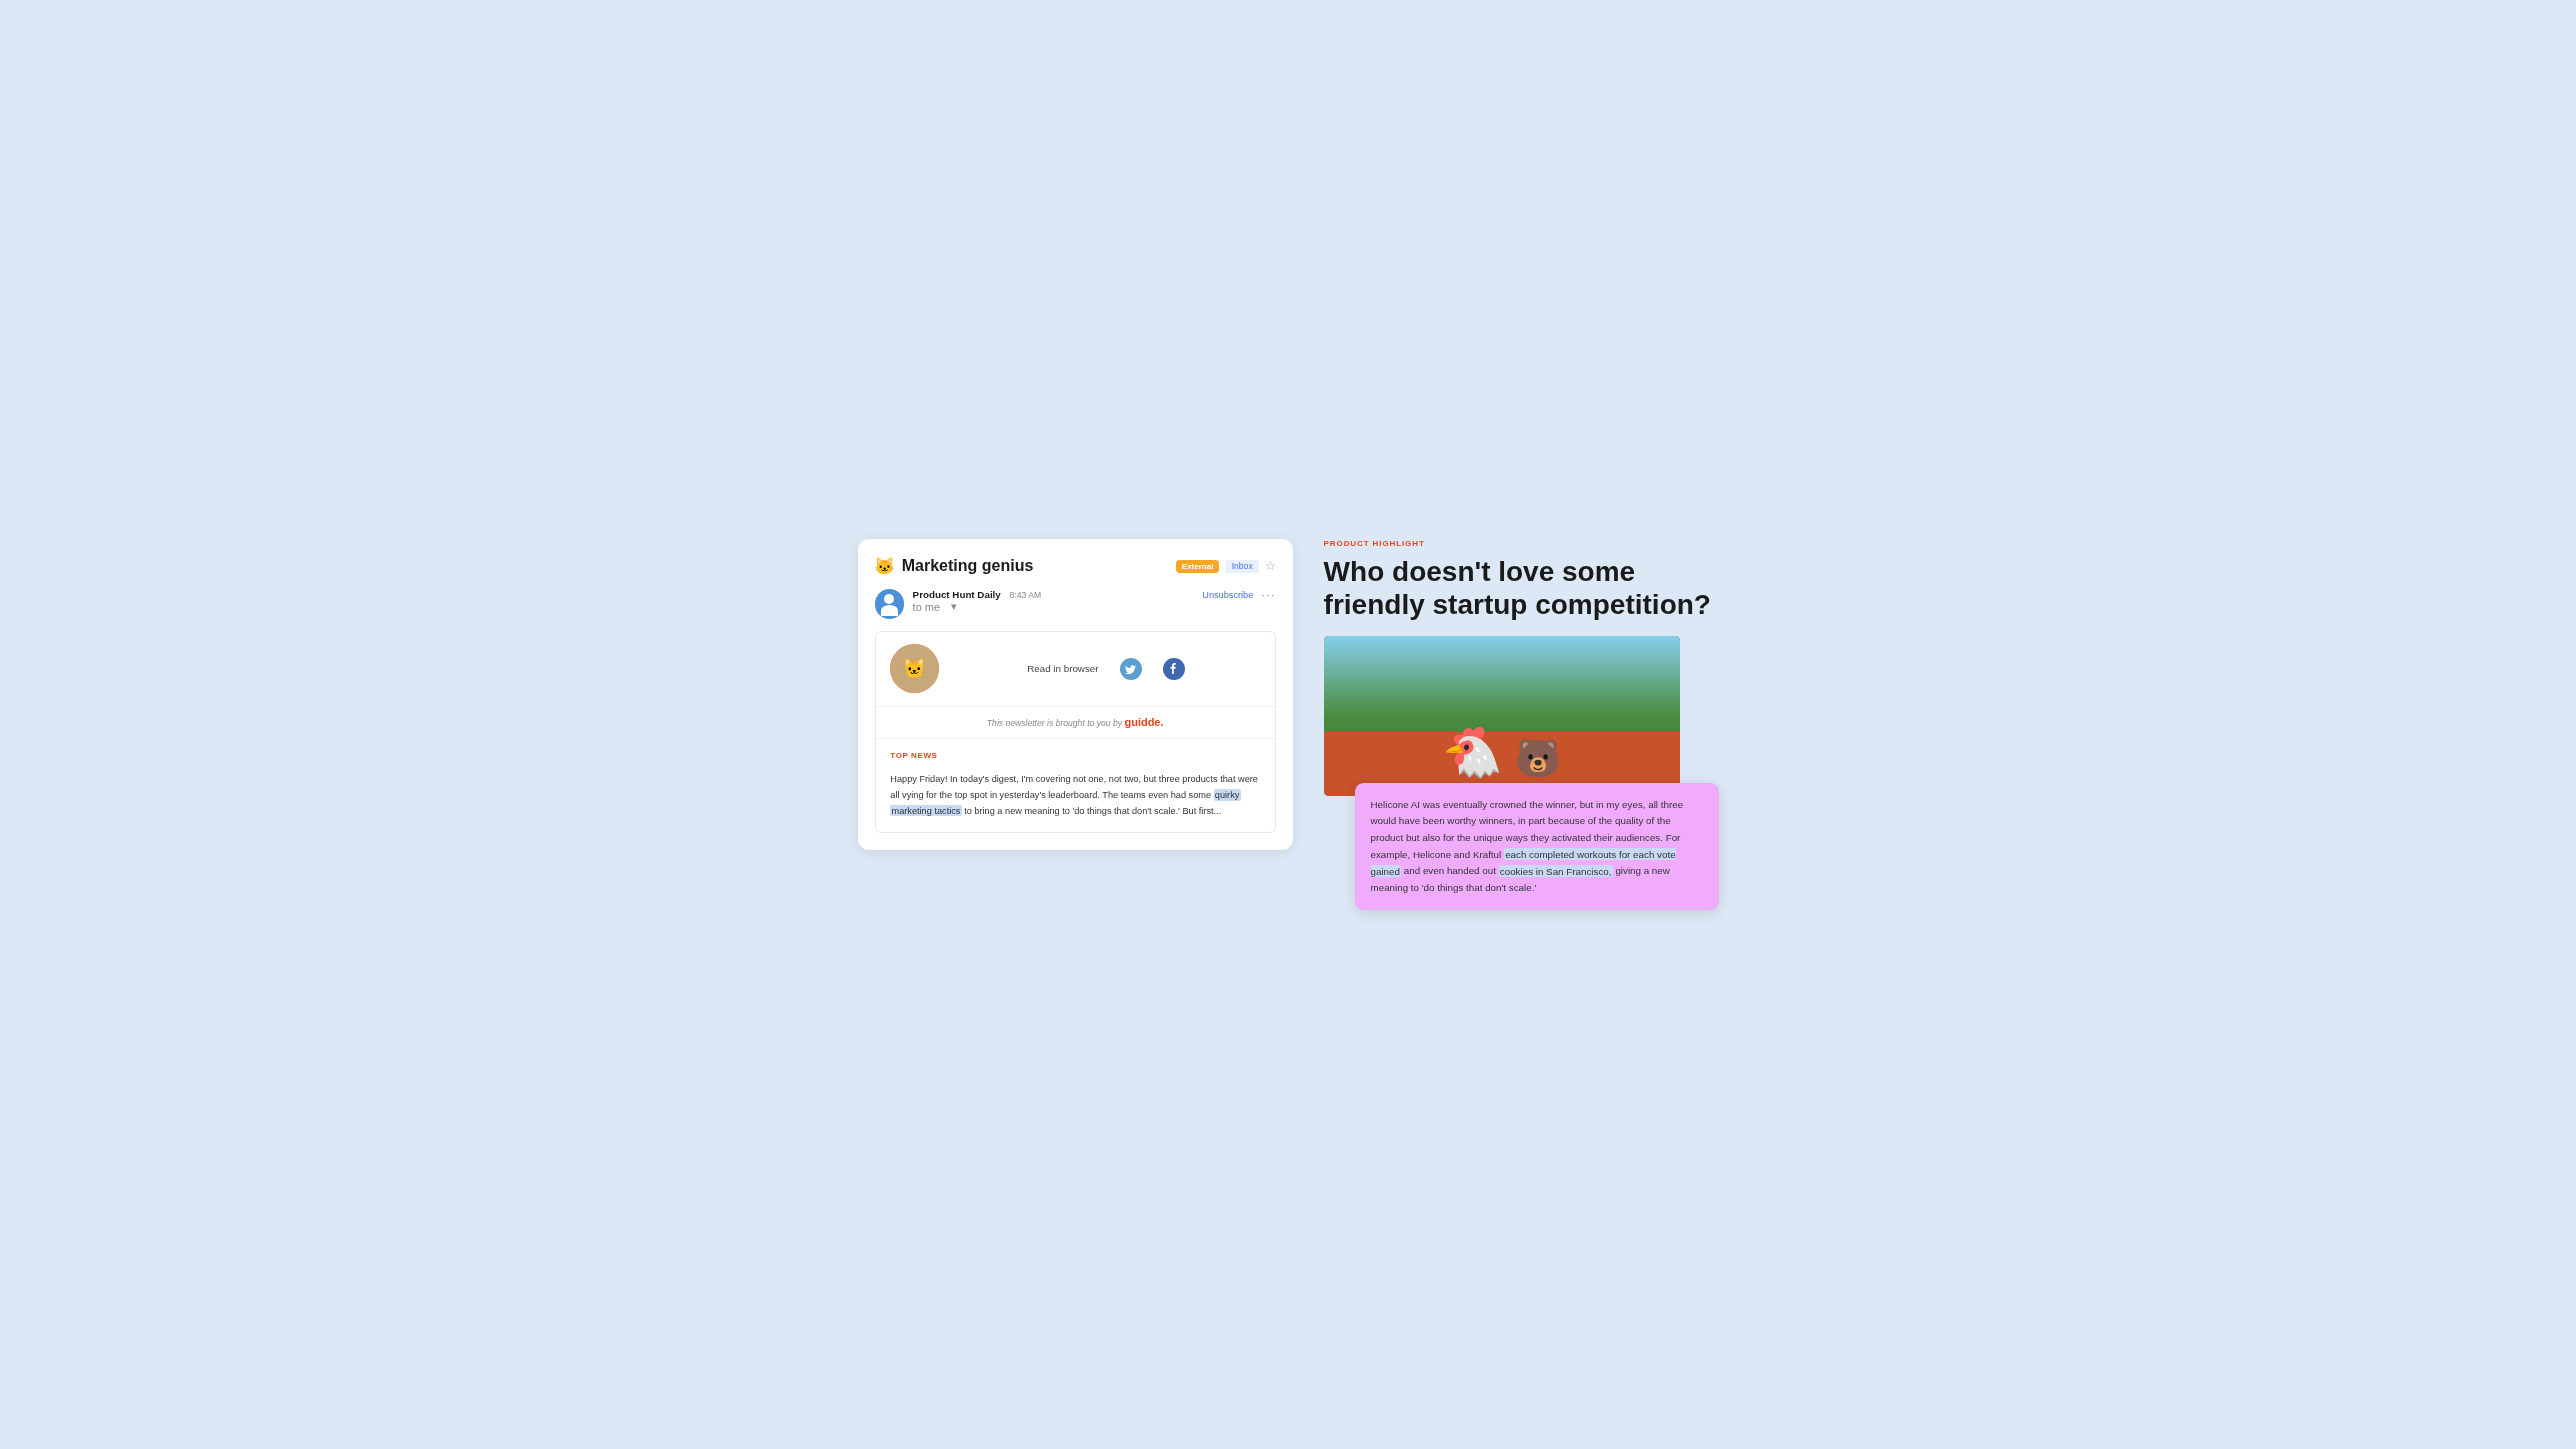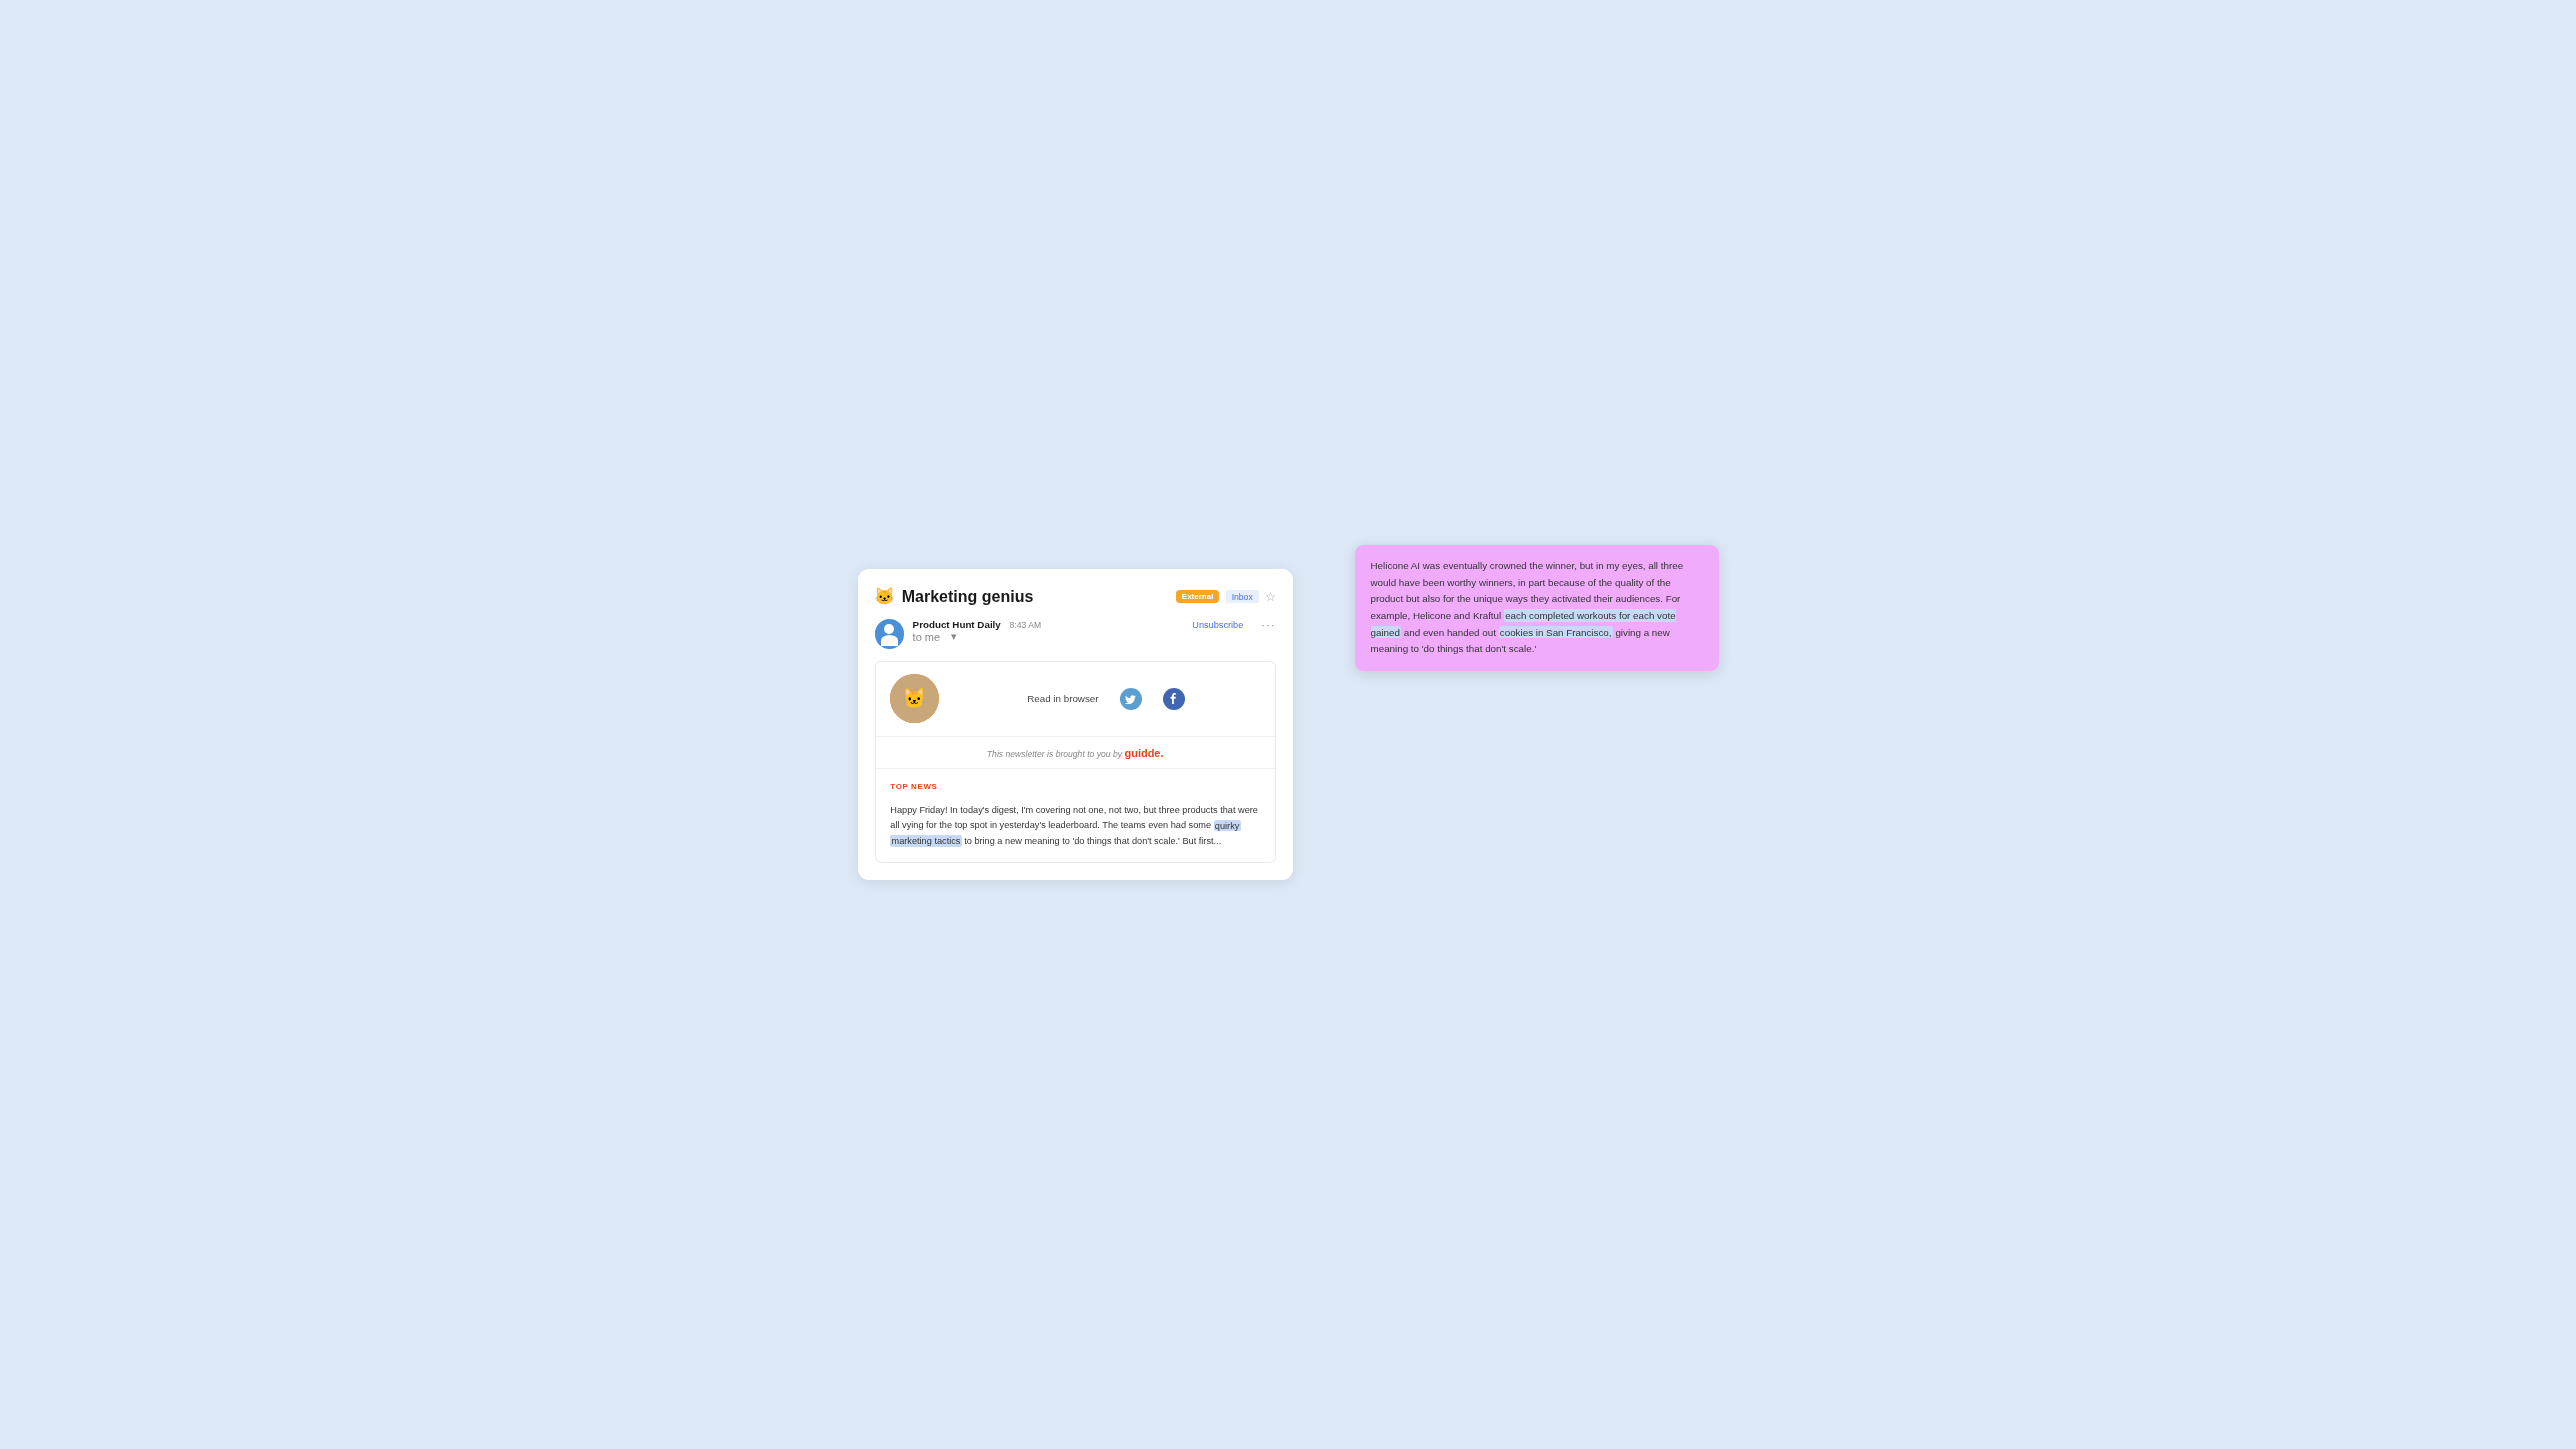--- a/index.html
+++ b/index.html
@@ -115,21 +115,21 @@
     .sender-to {
       font-size: 11px;
       color: #888;
       display: flex;
       align-items: center;
       gap: 11px;
     }
     .sender-actions {
       display: flex;
       align-items: center;
-      gap: 18px;
+      gap: 8px;
     }
     .unsubscribe-link {
       color: #4a6cf7;
       font-size: 9.2px;
       font-weight: 500;
       text-decoration: none;
       cursor: pointer;
     }
     .dots-btn {
       color: #888;
@@ -399,20 +399,34 @@
         <div class="top-news-text">
           Happy Friday! In today's digest, I'm covering not one, not two, but three products that were all vying for the top spot in yesterday's leaderboard. The teams even had some <span class="highlight-blue">quirky</span> <span class="highlight-blue">marketing tactics</span> to bring a new meaning to 'do things that don't scale.' But first...
         </div>
       </div>
     </div>
 
   </div>
 
   <div class="right-panel">
 
+    <div class="article-section">
+      <div class="product-highlight-label">PRODUCT HIGHLIGHT</div>
+      <div class="article-title">Who doesn't love some friendly startup competition?</div>
+
+      <div class="article-image">
+        <div class="article-image-stadium">
+          <div class="stadium-track"></div>
+          <div class="mascot-container">
+            <span class="mascot-white">🐔</span>
+            <span class="mascot-black">🐻</span>
+          </div>
+        </div>
+      </div>
+    </div>
 
     <div class="comment-bubble">
       <span>Helicone AI was eventually crowned the winner, but in my eyes, all three would have been worthy winners, in part because of the quality of the product but also for the unique ways they activated their audiences. For example, Helicone and Kraftul </span><span class="highlight-text">each completed workouts for each vote gained</span><span> and even handed out </span><span class="highlight-text">cookies in San Francisco,</span><span> giving a new meaning to 'do things that don't scale.'</span>
     </div>
 
   </div>
 
 </div>
 
 

